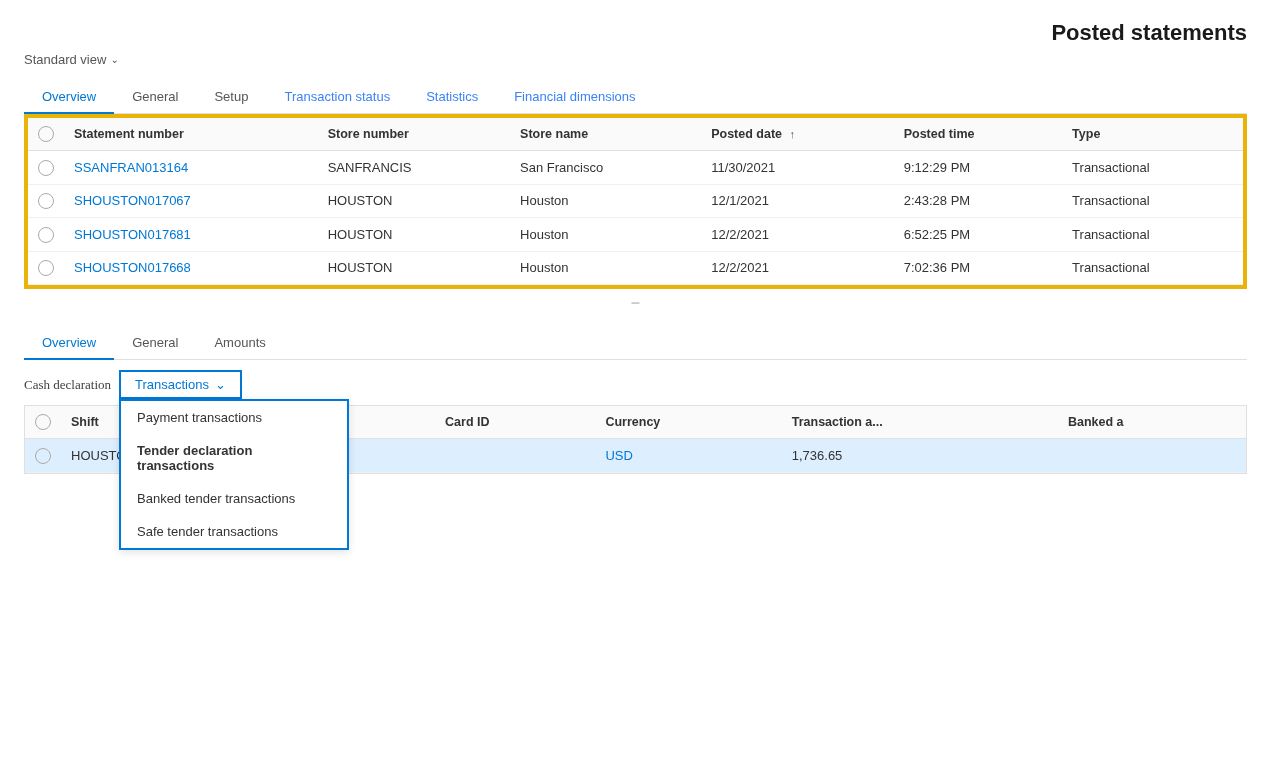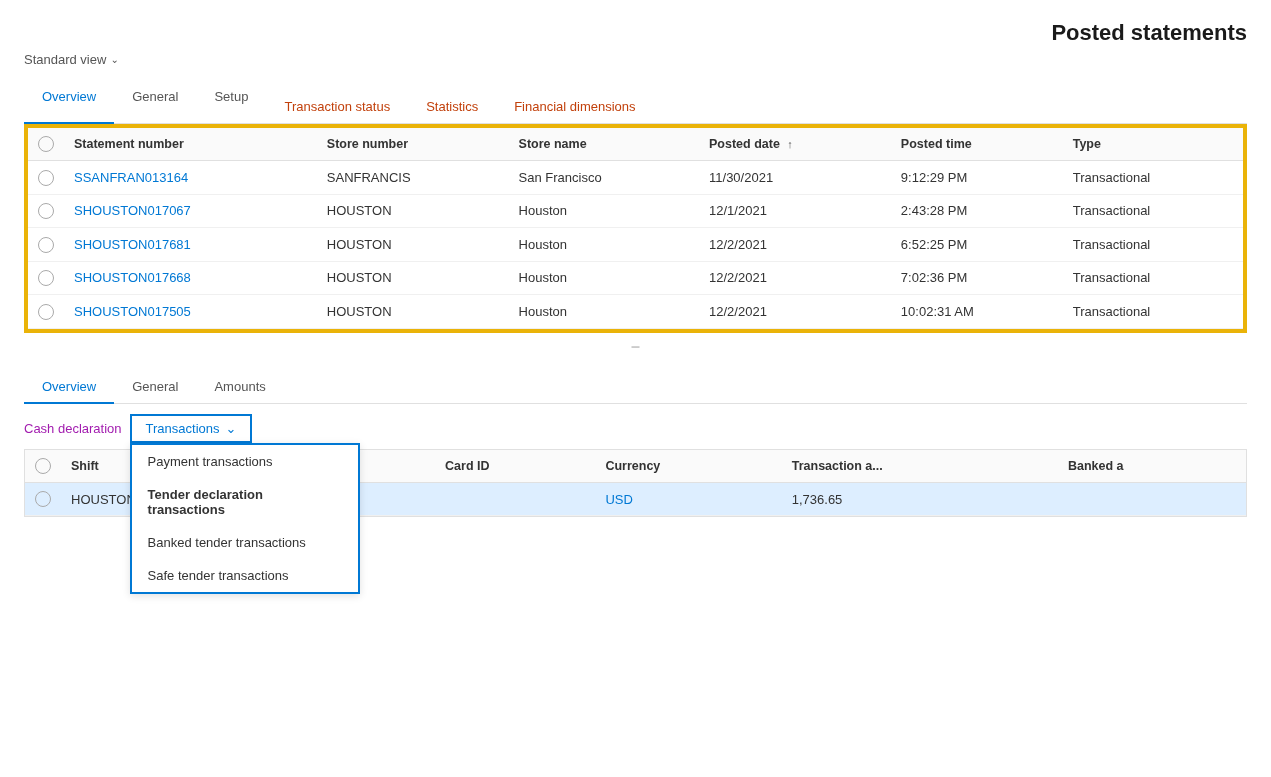--- a/index.html
+++ b/index.html
@@ -46,22 +46,21 @@
       color: #555;
       border-bottom: 2px solid transparent;
       margin-bottom: -1px;
     }
     .tab.active {
       color: #0078d4;
       border-bottom: 2px solid #0078d4;
       font-weight: 500;
     }
     .tab.orange {
-      color: #c2410c;
-      margin-top: 10px;
+      color: #3b82f6;
     }
     
     .table-section {
       border: 4px solid #eab308;
       margin-top: 0;
       background: #fff;
     }
     .data-table {
       width: 100%;
       border-collapse: collapse;
@@ -158,24 +157,25 @@
       border-bottom: 2px solid #0078d4;
       font-weight: 500;
     }
     .bottom-toolbar {
       display: flex;
       align-items: center;
       gap: 8px;
       padding: 10px 0 6px 0;
     }
     .cash-declaration-link {
-      color: #a21caf;
+      color: #404040;
       cursor: pointer;
       font-size: 13px;
       text-decoration: none;
+      font-family: Liberation Serif, serif;
     }
     .transactions-btn {
       position: relative;
       border: 2px solid #0078d4;
       background: #fff;
       color: #0078d4;
       padding: 5px 14px;
       display: flex;
       align-items: center;
       gap: 6px;
@@ -282,29 +282,20 @@
           <td>6:52:25 PM</td>
           <td>Transactional</td>
         </tr>
         <tr>
           <td class="checkbox-col"><span class="checkbox-circle"></span></td>
           <td><a class="link-text">SHOUSTON017668</a></td>
           <td>HOUSTON</td>
           <td>Houston</td>
           <td>12/2/2021</td>
           <td>7:02:36 PM</td>
-          <td>Transactional</td>
-        </tr>
-        <tr>
-          <td class="checkbox-col"><span class="checkbox-circle"></span></td>
-          <td><a class="link-text">SHOUSTON017505</a></td>
-          <td>HOUSTON</td>
-          <td>Houston</td>
-          <td>12/2/2021</td>
-          <td>10:02:31 AM</td>
           <td>Transactional</td>
         </tr>
       </tbody>
     </table>
   </div>
 
   <div class="resize-handle">⎯</div>
 
   <div class="bottom-section">
 

